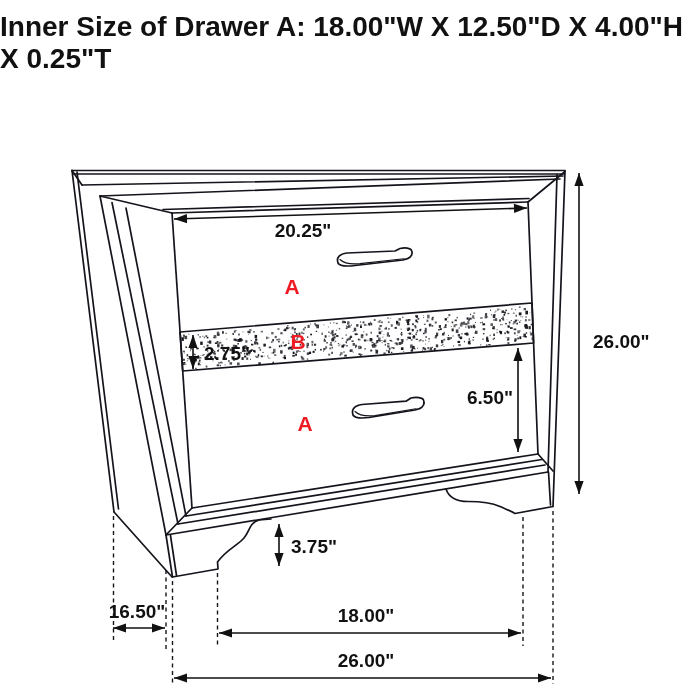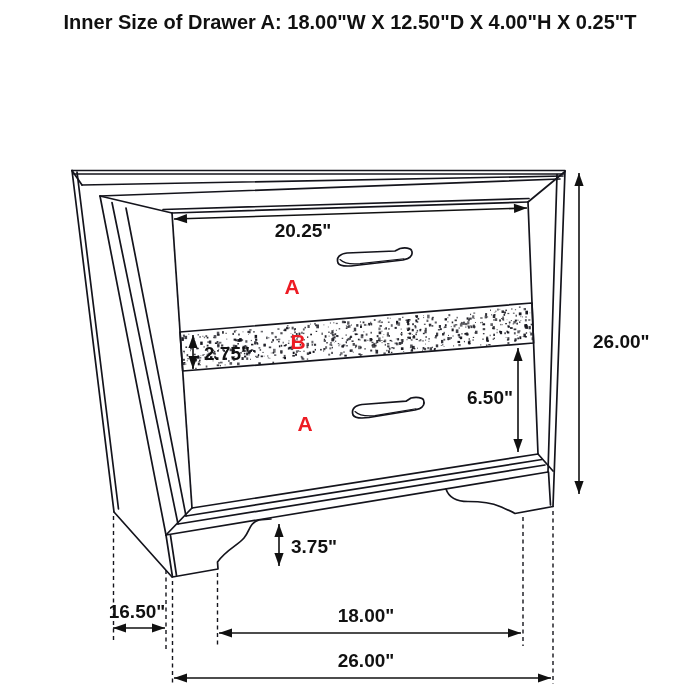--- a/index.html
+++ b/index.html
@@ -1,19 +1,19 @@
 <!DOCTYPE html>
 <html style="--line: #14141c;"><head>
 <meta charset="utf-8">
 <style>
   html,body{margin:0;padding:0;background:#fff;}
   .stage{position:relative;width:700px;height:700px;background:#fff;overflow:hidden;
          font-family:"Liberation Sans",sans-serif;}
-  .hdr{position:absolute;left:0;width:700px;text-align:center;font-weight:bold;
-       font-size:20px;color:#111;letter-spacing:0;}
+  .hdr{position:absolute;left:0;width:700px;font-weight:bold;
+       font-size:28px;color:#111;letter-spacing:0;}
   #hdr1{top:11px} #hdr2{top:39px}
   svg{position:absolute;left:0;top:0;}
   .s{fill:none;stroke:var(--line,#14141c);stroke-width:1.7;stroke-linejoin:round;stroke-linecap:round;}
   .sw{fill:#fff;stroke:var(--line,#14141c);stroke-width:1.7;stroke-linejoin:round;}
   .d{fill:none;stroke:var(--line,#14141c);stroke-width:1.4;stroke-dasharray:4 3.5;}
   .dim line{stroke:#111;stroke-width:1.6;}
   .dim path{fill:#111;stroke:none;}
   .dimtxt{font:bold 19px "Liberation Sans",sans-serif;fill:#111;}
   .redlbl{font:bold 21px "Liberation Sans",sans-serif;}
 </style>

